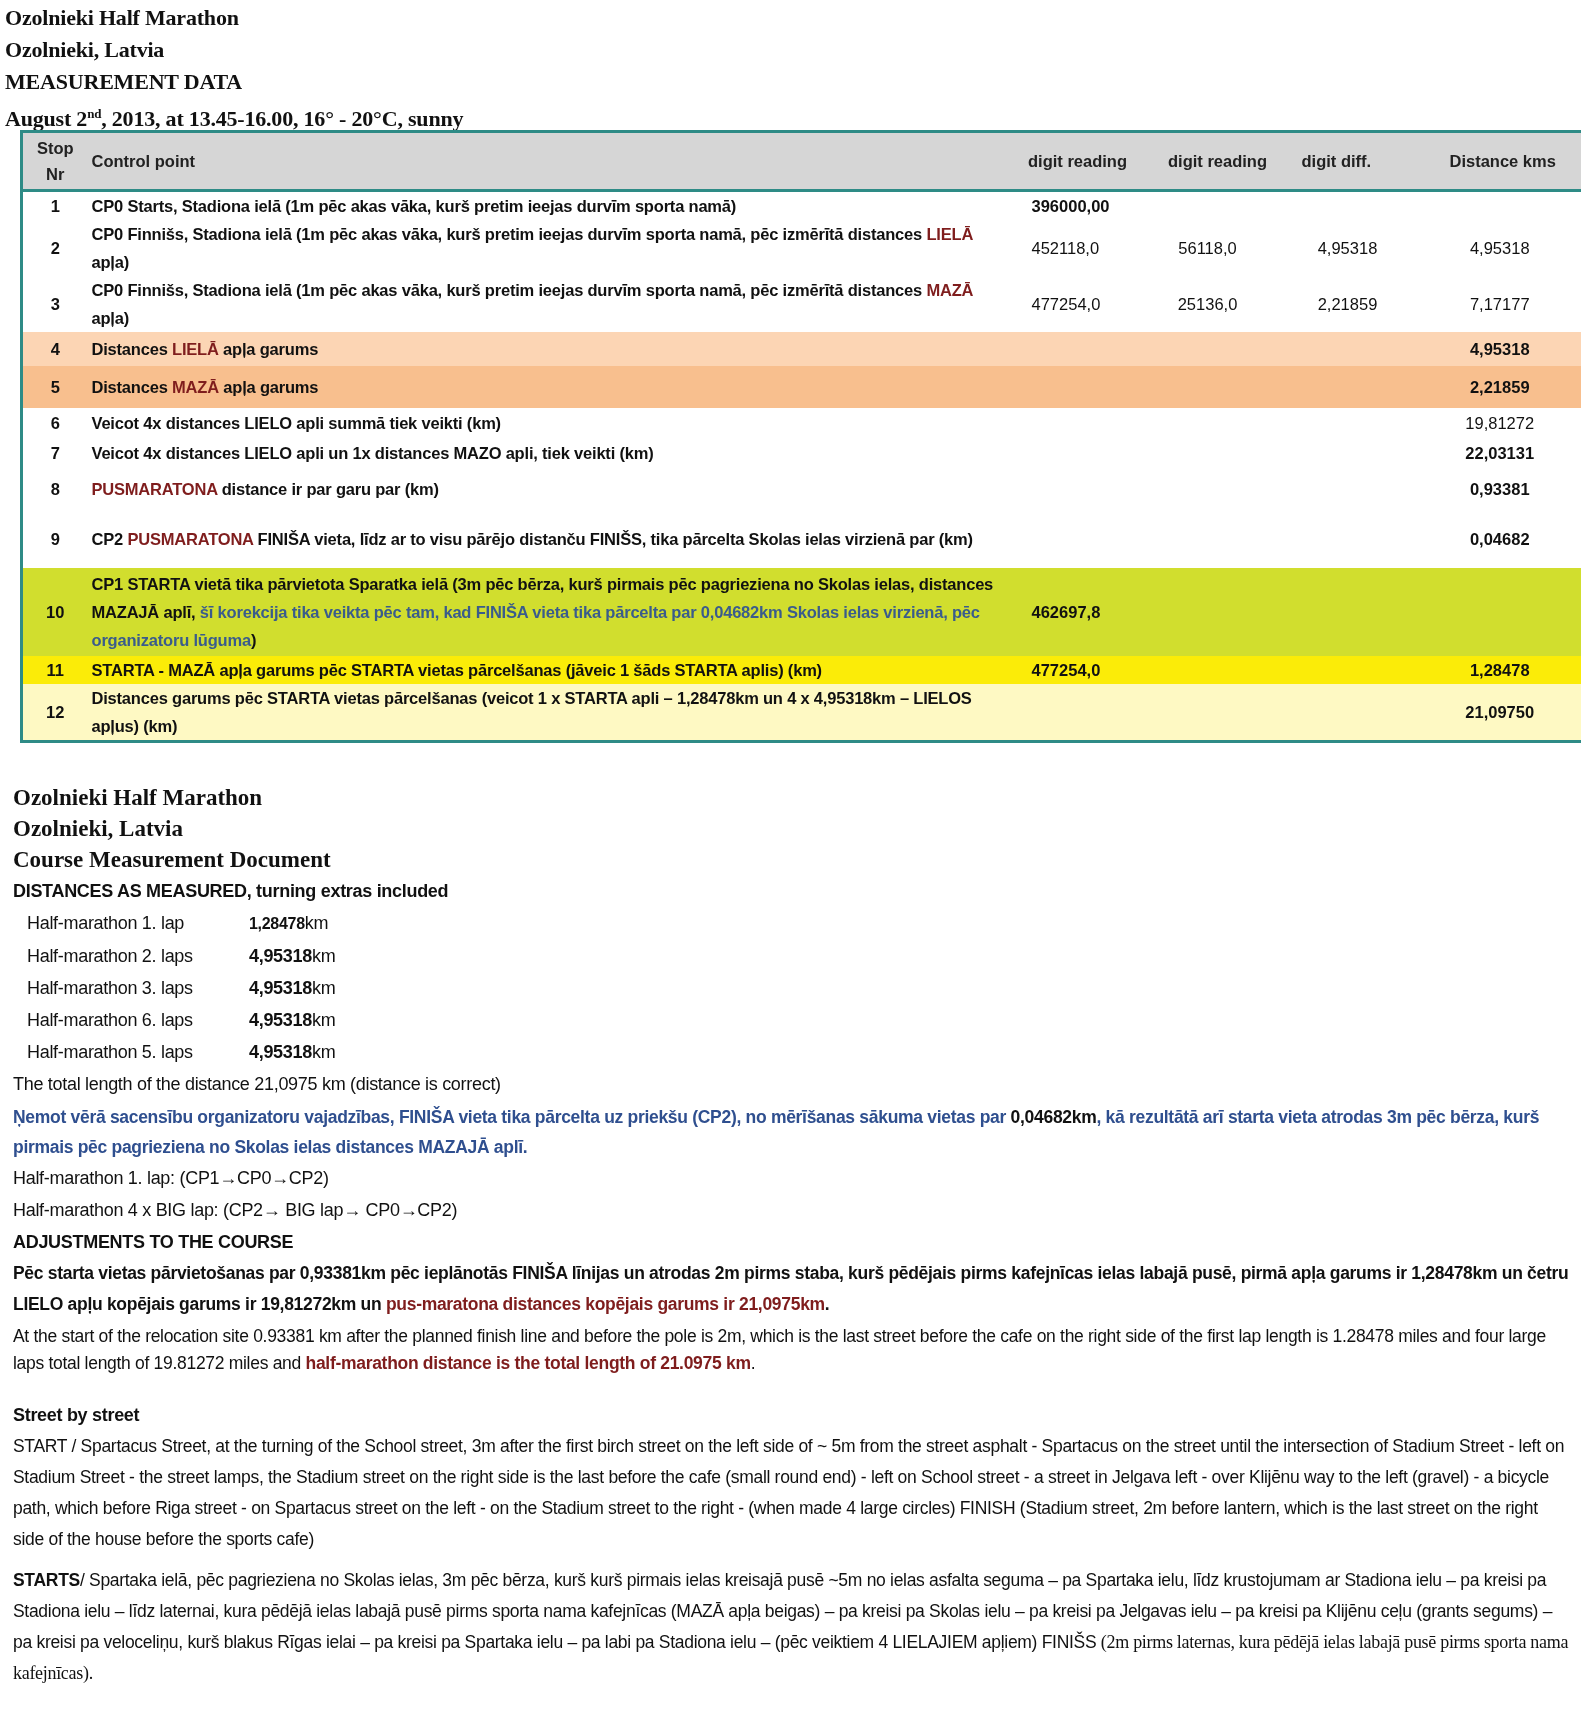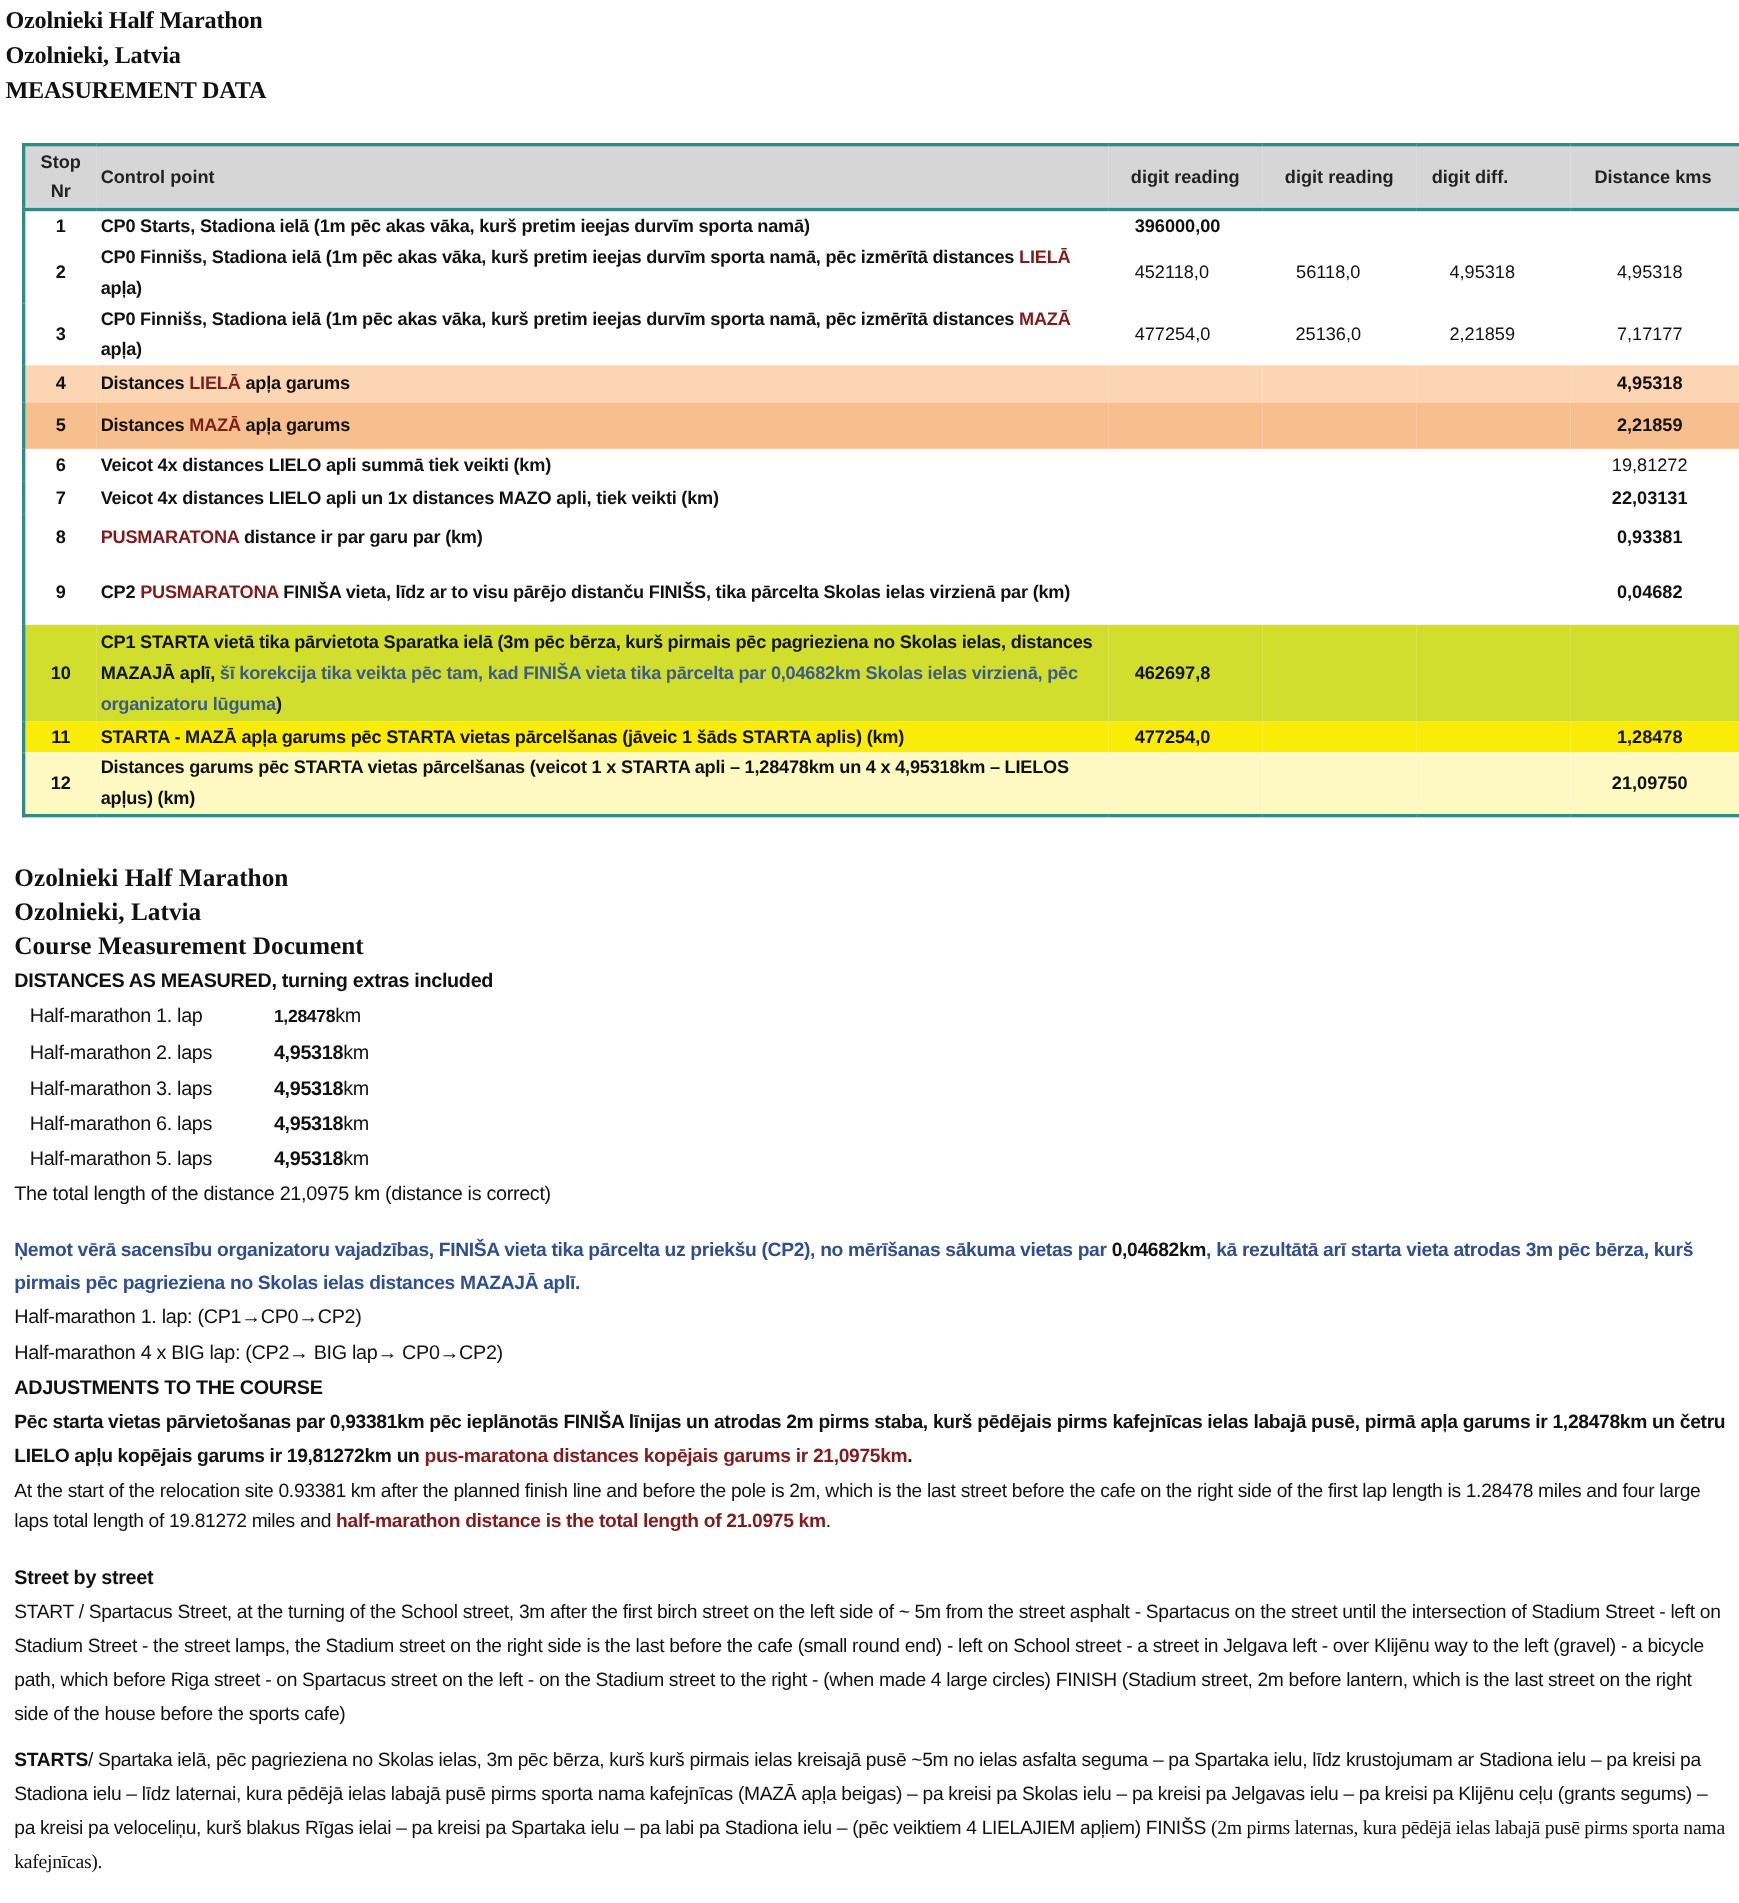--- a/index.html
+++ b/index.html
@@ -48,20 +48,21 @@
     .gap { height: 22px; }
     .gap2 { height: 10px; }
   </style>
 </head>
 <body>
 
 <div id="header1" class="serif">
   <div class="line">Ozolnieki Half Marathon</div>
   <div class="line">Ozolnieki, Latvia</div>
   <div class="line">MEASUREMENT DATA</div>
+  <div class="line"><span>August 2</span><sup>nd</sup><span>, 2013, at 13.45-16.00, 16° - 20°C, sunny</span></div>
 </div>
 
 <table id="measure-table">
   <colgroup>
     <col style="width:66px">
     <col style="width:920px">
     <col style="width:140px">
     <col style="width:140px">
     <col style="width:140px">
     <col style="width:166px">
@@ -182,21 +183,21 @@
   <div class="title serif">Course Measurement Document</div>
   <div class="p h">DISTANCES AS MEASURED, turning extras included</div>
   <div id="laps">
       <div class="p"><span class="lap-label">Half-marathon 1.  lap</span><span class="b" style="font-size: 16px;">1,28478</span><span>km</span></div>
       <div class="p"><span class="lap-label">Half-marathon 2.  laps</span><span class="b">4,95318</span><span>km</span></div>
       <div class="p"><span class="lap-label">Half-marathon 3.  laps</span><span class="b">4,95318</span><span>km</span></div>
       <div class="p"><span class="lap-label">Half-marathon 6.  laps</span><span class="b">4,95318</span><span>km</span></div>
       <div class="p"><span class="lap-label">Half-marathon 5.  laps</span><span class="b">4,95318</span><span>km</span></div>
     </div>
   <div class="p">The total length of the distance  21,0975 km (distance is correct)</div>
-  <div class="para blue2" style="line-height:30px; margin-top:20px"><span>Ņemot vērā sacensību organizatoru vajadzības, FINIŠA vieta tika pārcelta uz priekšu (CP2), no mērīšanas sākuma vietas par </span><span style="color:#111">0,04682km</span><span>, kā rezultātā arī starta vieta atrodas 3m pēc bērza, kurš pirmais pēc pagrieziena no Skolas ielas distances MAZAJĀ aplī.</span></div>
+  <div class="para blue2" style="line-height:30px; margin-top:2px"><span>Ņemot vērā sacensību organizatoru vajadzības, FINIŠA vieta tika pārcelta uz priekšu (CP2), no mērīšanas sākuma vietas par </span><span style="color:#111">0,04682km</span><span>, kā rezultātā arī starta vieta atrodas 3m pēc bērza, kurš pirmais pēc pagrieziena no Skolas ielas distances MAZAJĀ aplī.</span></div>
   <div class="p">Half-marathon 1. lap: (CP1→CP0→CP2)</div>
   <div class="p">Half-marathon 4 x BIG lap: (CP2→ BIG lap→ CP0→CP2)</div>
   <div class="p h">ADJUSTMENTS TO THE COURSE</div>
   <div class="para adj"><span>Pēc starta vietas pārvietošanas par 0,93381km pēc ieplānotās FINIŠA līnijas un atrodas 2m pirms staba, kurš pēdējais pirms kafejnīcas ielas labajā pusē, pirmā apļa garums ir 1,28478km un četru LIELO apļu kopējais garums ir 19,81272km un </span><span class="red">pus-maratona distances kopējais garums ir 21,0975km</span><span>.</span></div>
   <div class="para eng" style="margin-top:3px"><span>At the start of the relocation site 0.93381 km after the planned finish line and before the pole is 2m, which is the last street before the cafe on the right side of the first lap length is 1.28478 miles and four large laps total length of 19.81272 miles and </span><span class="red b">half-marathon distance is the total length of 21.0975 km</span><span>.</span></div>
   <div class="gap"></div>
   <div class="p h">Street by street</div>
   <div class="para street">START / Spartacus Street, at the turning of the School street, 3m after the first birch street on the left side of ~ 5m from the street asphalt - Spartacus on the street until the intersection of Stadium Street - left on Stadium Street - the street lamps, the Stadium street on the right side is the last before the cafe (small round end) - left on School street - a street in Jelgava left - over Klijēnu way to the left (gravel) - a bicycle path, which before Riga street - on Spartacus street on the left - on the Stadium street to the right - (when made 4 large circles) FINISH (Stadium street, 2m before lantern, which is the last street on the right side of the house before the sports cafe)</div>
   <div class="gap2"></div>
   <div class="para street"><span class="b">STARTS</span><span>/ Spartaka ielā, pēc pagrieziena no Skolas ielas, 3m pēc bērza, kurš kurš pirmais ielas kreisajā pusē ~5m no ielas asfalta seguma – pa Spartaka ielu, līdz krustojumam ar Stadiona ielu – pa kreisi pa Stadiona ielu – līdz laternai, kura pēdējā ielas labajā pusē pirms sporta nama kafejnīcas (MAZĀ apļa beigas) – pa kreisi pa Skolas ielu – pa kreisi pa Jelgavas ielu – pa kreisi pa Klijēnu ceļu (grants segums) – pa kreisi pa veloceliņu, kurš blakus Rīgas ielai – pa kreisi pa Spartaka ielu – pa labi pa Stadiona ielu – (pēc  veiktiem 4 LIELAJIEM apļiem) FINIŠS </span><span style="font-family:'Liberation Serif','DejaVu Serif',serif; font-size:18px">(2m pirms laternas, kura pēdējā ielas labajā pusē pirms sporta nama kafejnīcas).</span></div>

